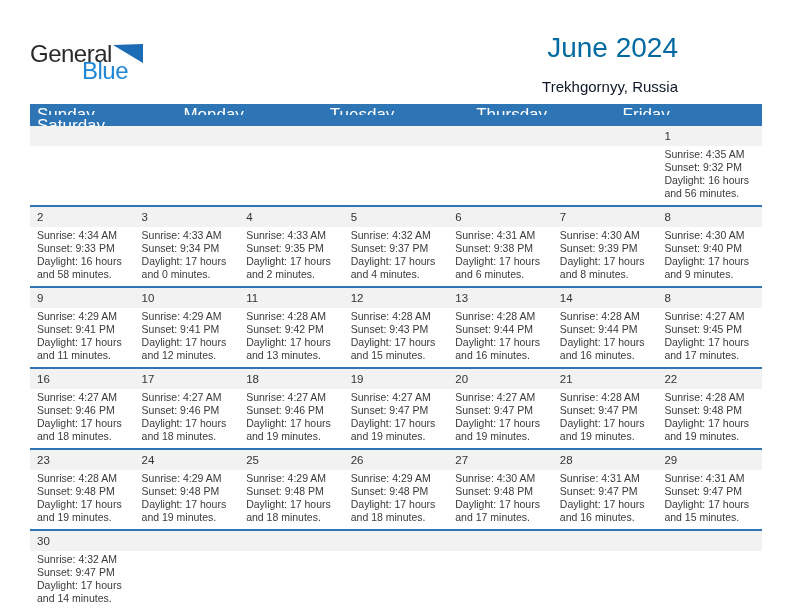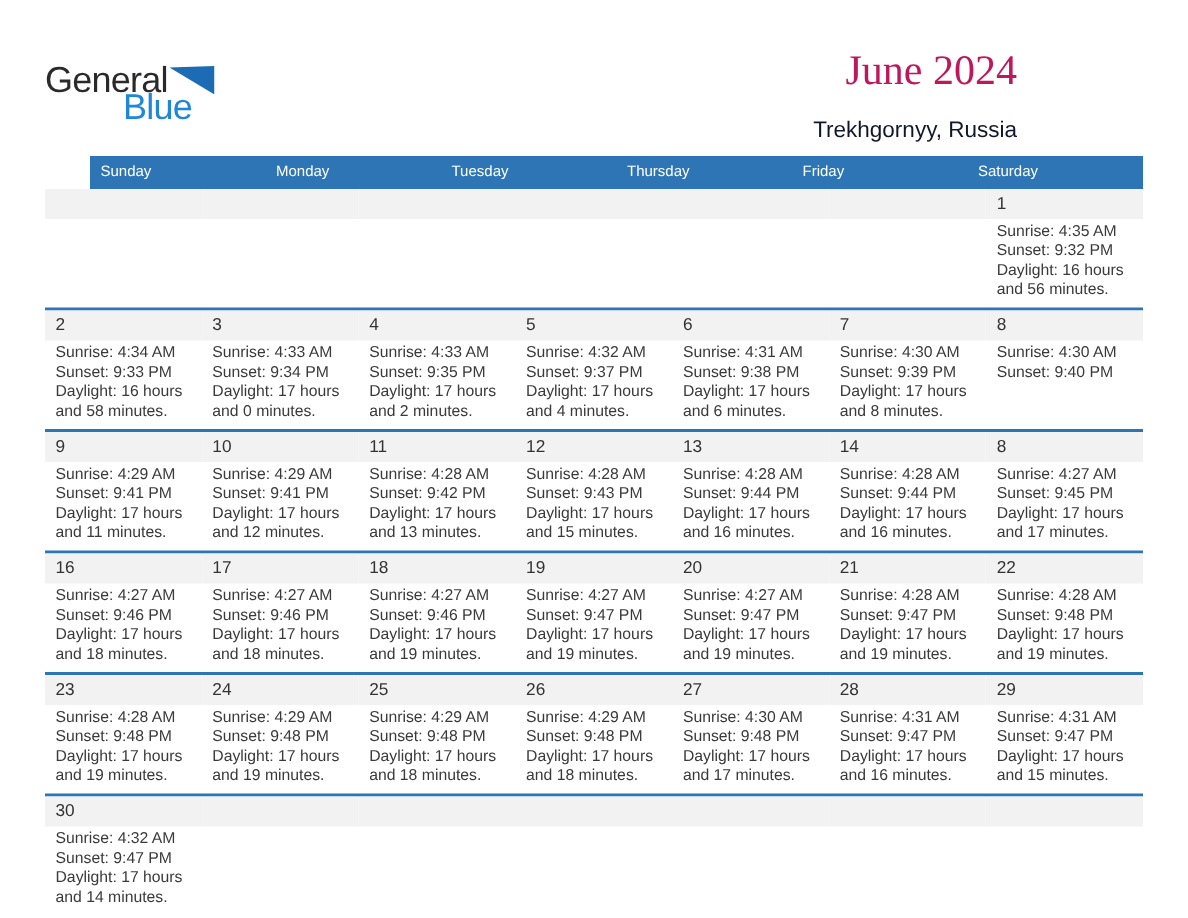--- a/index.html
+++ b/index.html
@@ -20,29 +20,29 @@
   .page{position:relative;width:710px;height:612px;background:#fff;}
 
   
   .logo{position:absolute;left:30px;top:42px;line-height:1;}
   .logo-line1{display:flex;align-items:flex-start;}
   .logo-general{font-size:24px;color:#2A2A2A;letter-spacing:-0.5px;}
   .logo-tri{margin-left:1px;margin-top:2px;}
   .logo-blue{font-size:24px;color:var(--logo-blue);margin-top:-7px;padding-left:52px;letter-spacing:-0.5px;}
 
   
-  .title{position:absolute;top:32px;right:32px;font-size:28px;color:#be185d;font-family:Liberation Serif, serif;}
+  .title{position:absolute;top:32px;right:32px;font-size:28px;color:#0369a1;}
   .subtitle{position:absolute;top:78px;right:32px;font-size:15px;color:#0f172a;}
 
   
   .calendar{position:absolute;left:30px;top:104px;width:732px;}
   .weekday-row{
-    display:grid;grid-template-columns:repeat(6,1fr);
+    display:grid;grid-template-columns:repeat(5,1fr);
     background:var(--header-bg);color:#fff;
-    height:22px;line-height:22px;font-size:10px;margin-left:30px;
+    height:22px;line-height:22px;font-size:17px;
   }
   .weekday{padding-left:7px;white-space:nowrap;overflow:hidden;}
   .week{display:grid;grid-template-columns:repeat(7,1fr);border-top:2px solid var(--line);}
   .week.first{border-top:none;}
   .cell .num{
     background:var(--strip);height:20px;line-height:21px;
     font-size:11.5px;color:#333;padding-left:7px;
   }
   .cell .details{
     min-height:53px;padding:2px 8px 5px 7px;
@@ -160,20 +160,21 @@
               <div>Sunrise: 4:30 AM</div>
               <div>Sunset: 9:39 PM</div>
               <div>Daylight: 17 hours and 8 minutes.</div>
             </div>
           </div>
           <div class="cell">
             <div class="num">8</div>
             <div class="details">
               <div>Sunrise: 4:30 AM</div>
               <div>Sunset: 9:40 PM</div>
+              <div>Daylight: 17 hours and 9 minutes.</div>
             </div>
           </div>
         </div>
         <div class="week">
           <div class="cell">
             <div class="num">9</div>
             <div class="details">
               <div>Sunrise: 4:29 AM</div>
               <div>Sunset: 9:41 PM</div>
               <div>Daylight: 17 hours and 11 minutes.</div>

